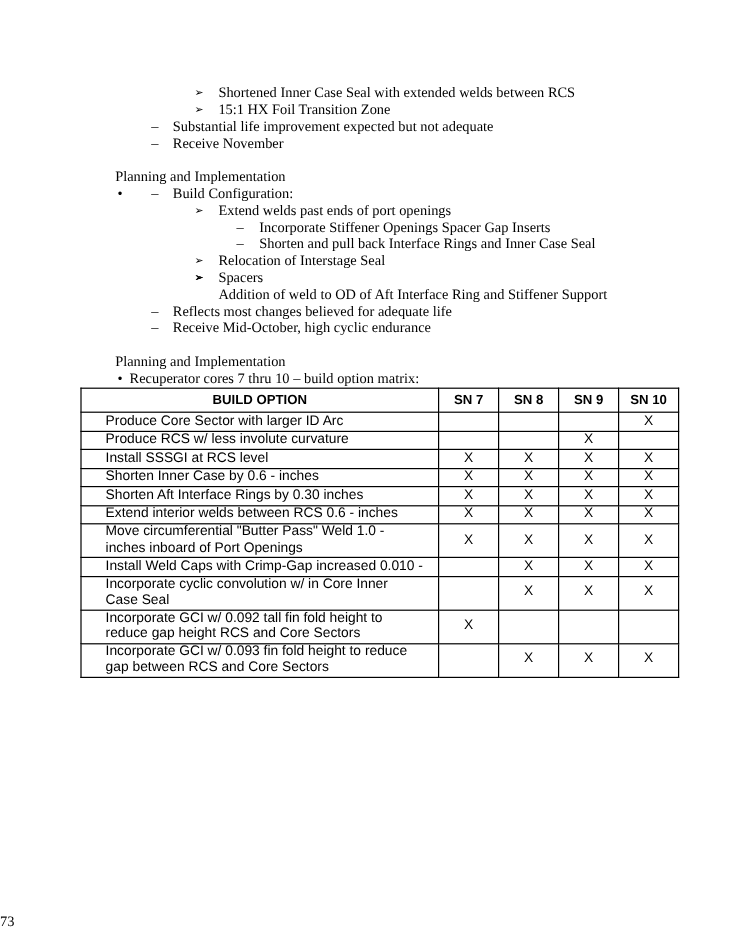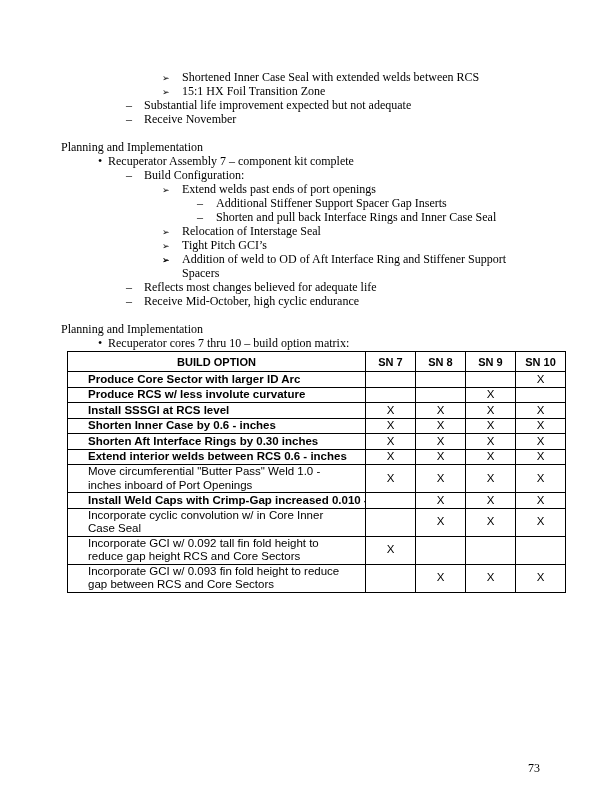--- a/index.html
+++ b/index.html
@@ -18,21 +18,21 @@
     line-height: 14px;
     overflow: hidden;
   }
   .content {
     position: absolute;
     top: 70px;
     left: 0;
     width: 548px;
   }
   .heading {
-    padding-left: 61px;
+    padding-left: 96px;
   }
   .spacer {
     height: 14px;
   }
   .li {
     position: relative;
   }
   .li .marker {
     position: absolute;
     top: 0;
@@ -80,60 +80,59 @@
   }
   table.matrix td { height: 13px; }
   td.opt { text-align: left; }
   td.opt .cell-line {
     padding-left: 20px;
     padding-right: 1px;
     line-height: 13.5px;
     white-space: nowrap;
     overflow: hidden;
   }
-  td.opt.single .cell-line { padding-top: 0.5px; padding-bottom: 0.5px; font-weight: bold; }
+  td.opt.single .cell-line { padding-top: 0.5px; padding-bottom: 0.5px; }
   td.mark {
     text-align: center;
     line-height: 13.5px;
   }
   .footer {
     position: absolute;
     top: 761px;
     left: 0;
     width: 540px;
-    text-align: right;
     font-family: "Liberation Serif", serif;
     font-size: 12px;
   }
 </style>
 </head>
 <body>
 
 <div class="page">
   <div class="content">
 
     <section id="intro-list">
         <div class="li lvl3"><span class="marker m-arrow">➢</span><span><div class="txt-line">Shortened Inner Case Seal with extended welds between RCS</div></span></div>
         <div class="li lvl3"><span class="marker m-arrow">➢</span><span><div class="txt-line">15:1 HX Foil Transition Zone</div></span></div>
         <div class="li lvl2"><span class="marker m-dash">–</span><span><div class="txt-line">Substantial life improvement expected but not adequate</div></span></div>
         <div class="li lvl2"><span class="marker m-dash">–</span><span><div class="txt-line">Receive November</div></span></div>
       </section>
 
     <div class="spacer"></div>
     <div class="heading">Planning and Implementation</div>
     <section id="section-0-list">
-        <div class="li lvl1"><span class="marker m-bullet">•</span><span><div class="txt-line">Recuperator Assembly 7 – component kit complete</div></span></div>
+        <div class="li lvl1"><span class="marker m-bullet">•</span></div>
         <div class="li lvl2"><span class="marker m-dash">–</span><span><div class="txt-line">Build Configuration:</div></span></div>
         <div class="li lvl3"><span class="marker m-arrow">➢</span><span><div class="txt-line">Extend welds past ends of port openings</div></span></div>
-        <div class="li lvl4"><span class="marker m-dash">–</span><span><div class="txt-line">Additional Stiffener Support Spacer Gap Inserts</div></span></div>
+        <div class="li lvl4"><span class="marker m-dash">–</span><span><div class="txt-line">Incorporate Stiffener Openings Spacer Gap Inserts</div></span></div>
         <div class="li lvl4"><span class="marker m-dash">–</span><span><div class="txt-line">Shorten and pull back Interface Rings and Inner Case Seal</div></span></div>
         <div class="li lvl3"><span class="marker m-arrow">➢</span><span><div class="txt-line">Relocation of Interstage Seal</div></span></div>
-        <div class="li lvl3"><span class="marker m-arrow">➢</span><span><div class="txt-line">Tight Pitch GCI’s</div></span></div>
         <div class="li lvl3"><span class="marker m-arrow">➢</span></div>
-        <div class="li lvl3"><span class="marker m-arrow">➢</span><span><div class="txt-line">Addition of weld to OD of Aft Interface Ring and Stiffener Support</div><div class="txt-line">Spacers</div></span></div>
+        <div class="li lvl3"><span class="marker m-arrow">➢</span></div>
+        <div class="li lvl3"><span class="marker m-arrow">➢</span><span><div class="txt-line">Spacers</div><div class="txt-line">Addition of weld to OD of Aft Interface Ring and Stiffener Support</div></span></div>
         <div class="li lvl2"><span class="marker m-dash">–</span><span><div class="txt-line">Reflects most changes believed for adequate life</div></span></div>
         <div class="li lvl2"><span class="marker m-dash">–</span><span><div class="txt-line">Receive Mid-October, high cyclic endurance</div></span></div>
       </section>
 
     <div class="spacer"></div>
     <div class="heading">Planning and Implementation</div>
     <section id="section-1-list">
         <div class="li lvl1"><span class="marker m-bullet">•</span><span><div class="txt-line">Recuperator cores 7 thru 10 – build option matrix:</div></span></div>
       </section>
 

